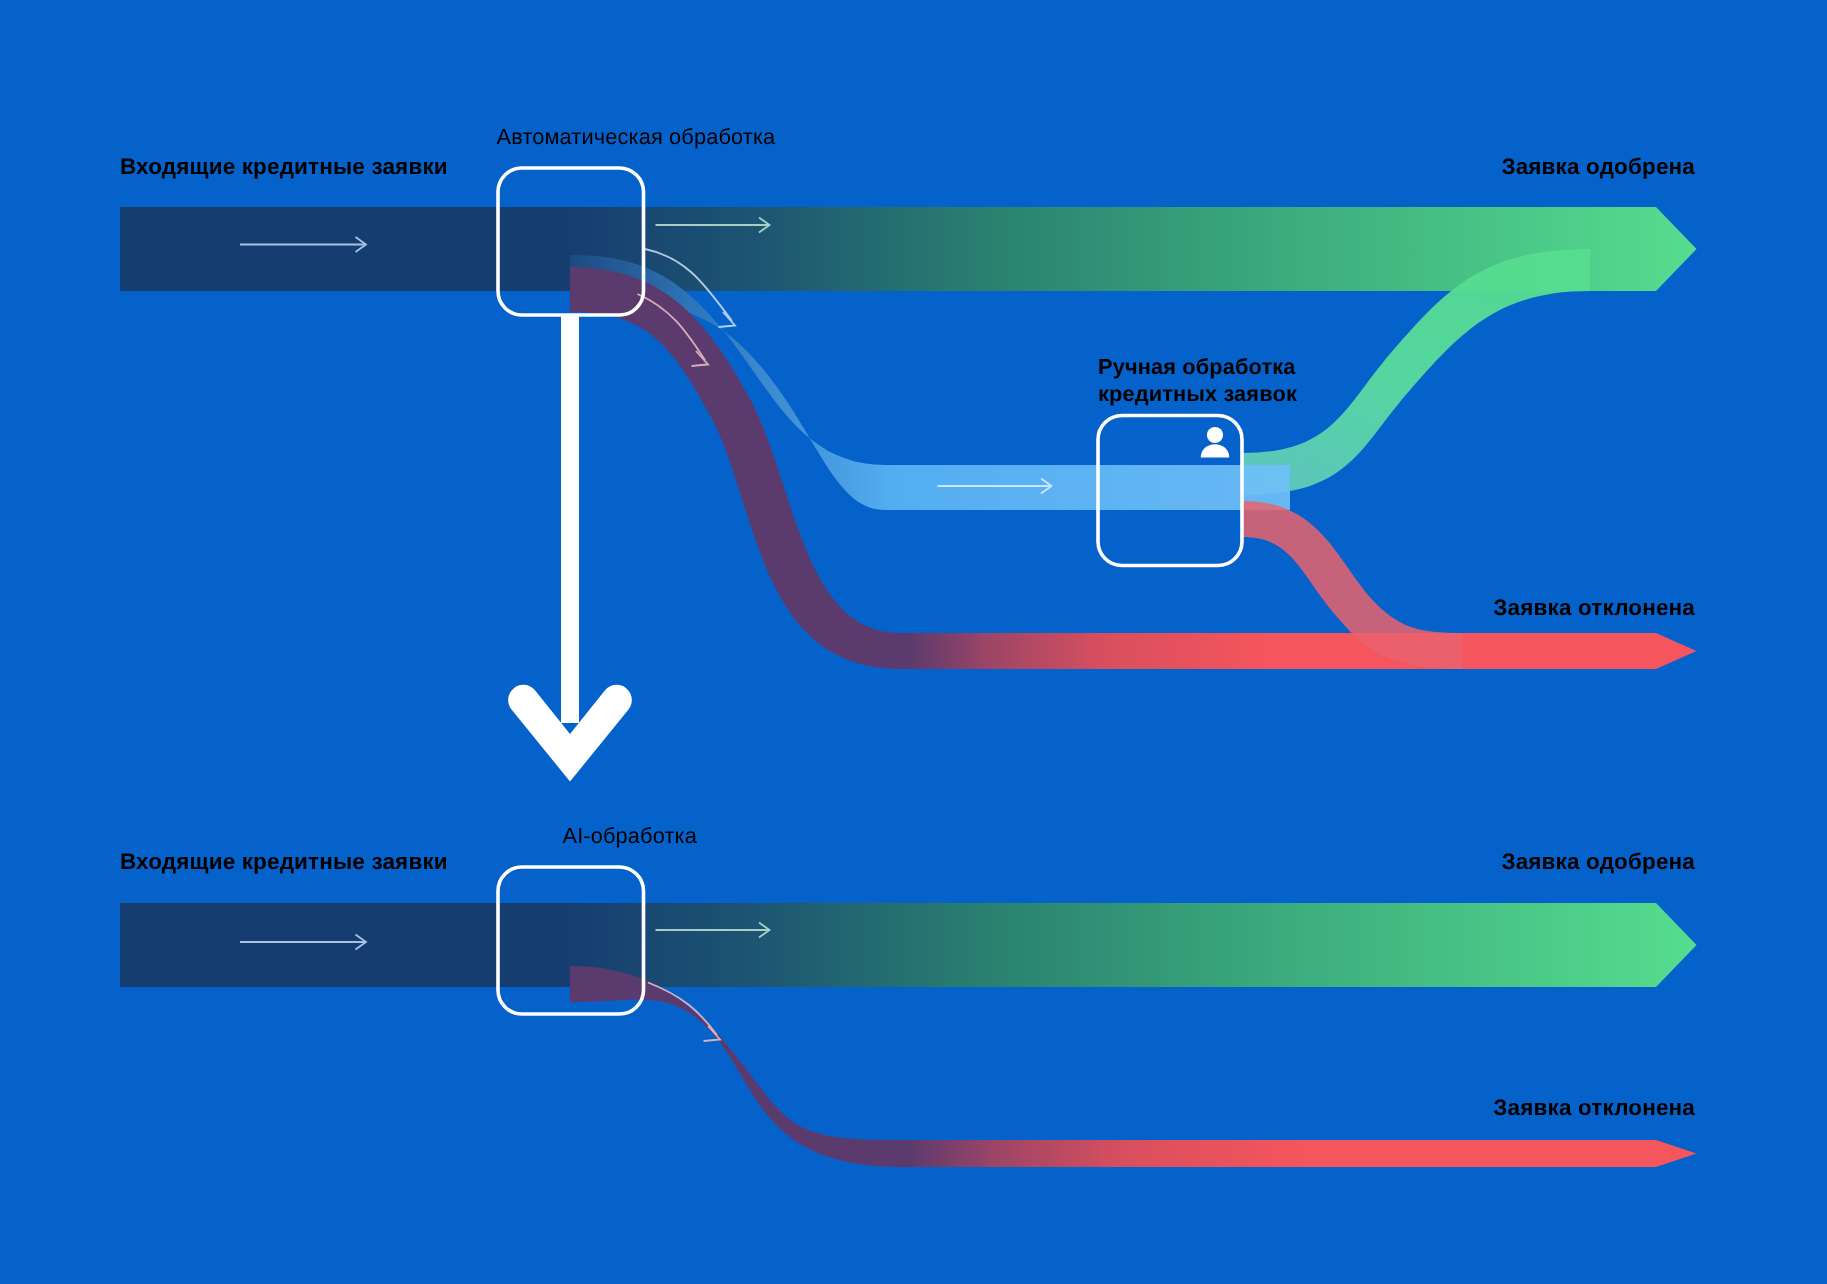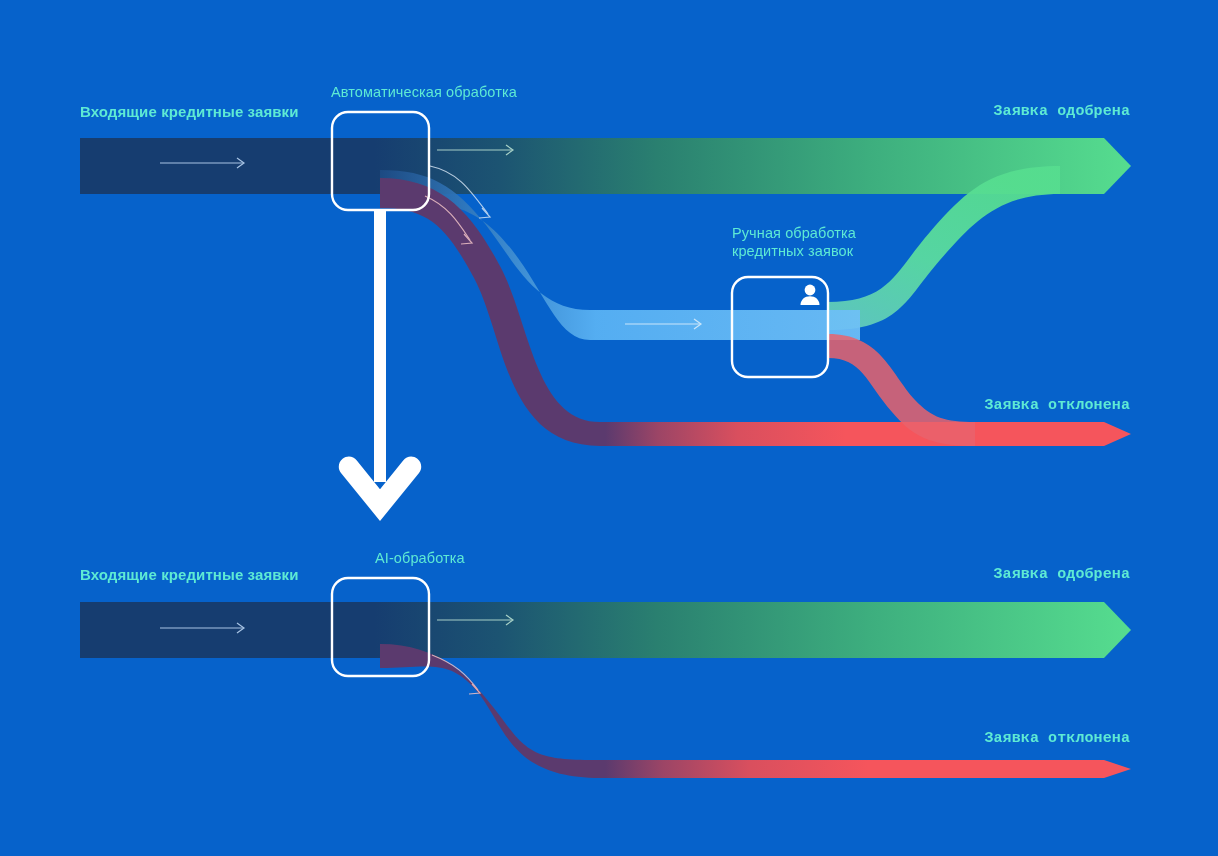--- a/index.html
+++ b/index.html
@@ -20,35 +20,35 @@
   svg.diagram {
     position: absolute;
     left: 0;
     top: 0;
     width: 1218px;
     height: 856px;
     display: block;
   }
   .lbl {
     position: absolute;
-    color: #5eead4;
+    color: #000000;
     white-space: pre;
     line-height: 1.25;
   }
   .lbl-bold {
     font-weight: bold;
     font-size: 15px;
     letter-spacing: 0.1px;
   }
   .lbl-reg {
     font-weight: normal;
     font-size: 14.5px;
     letter-spacing: 0.1px;
   }
-  .right { text-align: right; font-family: Liberation Mono, monospace; }
+  .right { text-align: right; }
 </style>
 </head>
 <body>
 
 <div id="stage">
 
   <svg class="diagram" viewBox="0 0 1218 856">
     <defs>
 
       <linearGradient id="gTopBand" x1="0" y1="0" x2="1" y2="0">
@@ -196,21 +196,21 @@
       </g>
 
       <rect x="332" y="578" width="97" height="98" rx="16" ry="16" fill="none" stroke="#FFFFFF" stroke-width="2.4"></rect>
     </g>
   </svg>
 
   <div class="lbl lbl-bold" style="left:80px; top:103px;">Входящие кредитные заявки</div>
 
   <div class="lbl lbl-reg" style="left:331px; top:83px;">Автоматическая обработка</div>
 
-  <div class="lbl lbl-reg" style="left:732px; top:224px;">Ручная обработка
+  <div class="lbl lbl-reg" style="left:732px; top:236px;font-weight:bold;">Ручная обработка
 кредитных заявок</div>
 
   <div class="lbl lbl-bold right" style="right:88px; top:103px;">Заявка одобрена</div>
 
   <div class="lbl lbl-bold right" style="right:88px; top:397px;">Заявка отклонена</div>
 
   <div class="lbl lbl-bold" style="left:80px; top:566px;">Входящие кредитные заявки</div>
 
   <div class="lbl lbl-reg" style="left:331px; top:549px;margin-left:44px;">AI-обработка</div>
 

